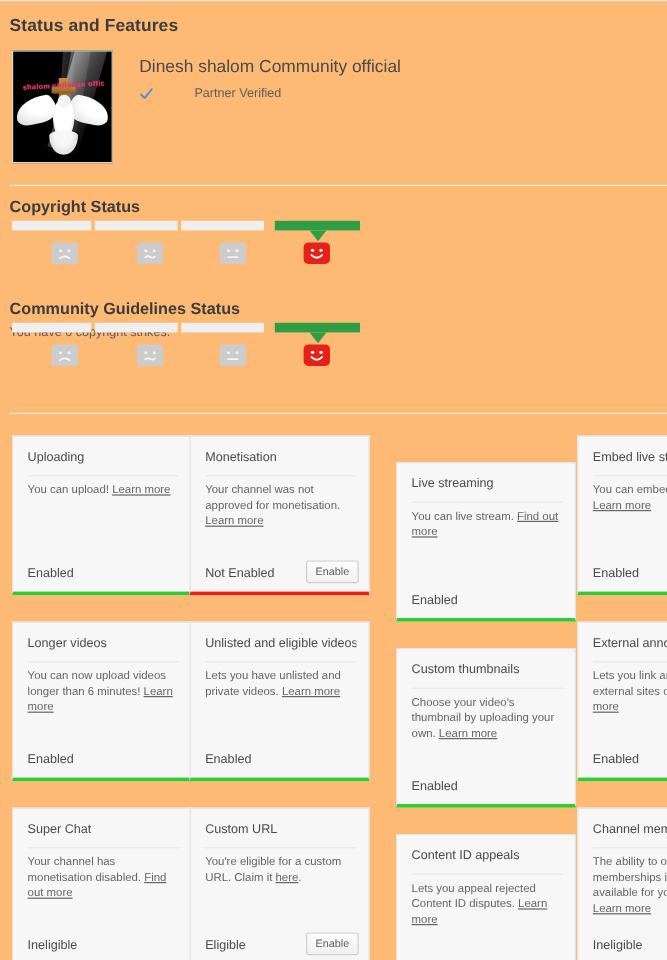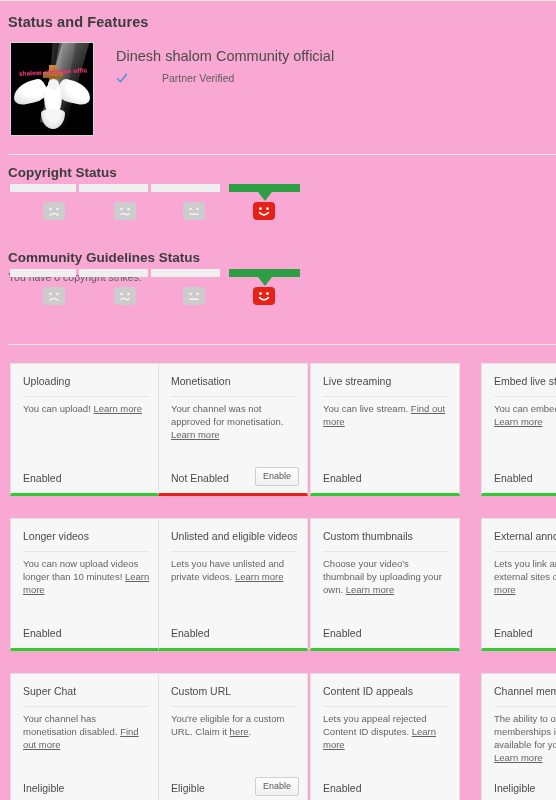--- a/index.html
+++ b/index.html
@@ -8,21 +8,21 @@
     margin: 0;
     padding: 0;
     width: 556px;
     height: 800px;
     overflow: hidden;
     background: #ffffff;
     font-family: "Liberation Sans", "DejaVu Sans", sans-serif;
     color: #333333;
     -webkit-font-smoothing: antialiased;
   }
-  .page { position: relative; width: 556px; height: 800px; background:#f9a8d4; }
+  .page { position: relative; width: 556px; height: 800px; background:#fdba74; }
 
   
   .top-rule {
     position: absolute; top: 0; left: 0; width: 556px; height: 1px;
     background: #e4e4e4;
   }
 
   
   .page-title {
     position: absolute; left: 8px; top: 14px;
@@ -147,21 +147,21 @@
   .card-row { position: relative; height: 155px; }
   .card {
     position: absolute; top: 0;
     width: 150px; height: 133px;
     background: #f7f7f7;
     border: 1px solid #e3e3e3;
     border-bottom: 3px solid #e3e3e3;
   }
   .card.col0 { left: 0px; }
   .card.col1 { left: 148px; }
-  .card.col2 { left: 300px; }
+  .card.col2 { left: 320px; margin-top: 22px; }
   .card.col3 { left: 471px; }
 
   .card.enabled  { border-bottom-color: #30cc30; }
   .card.notenabled { border-bottom-color: #e62117; }
   .card.neutral  { border-bottom-color: #dedede; }
 
   .card-title {
     position: absolute; left: 12px; top: 11px; right: 10px;
     font-size: 10.5px; color: #4a4a4a; white-space: nowrap; overflow: hidden;
   }
@@ -328,21 +328,21 @@
           <div class="card-title">Embed live streams</div>
           <div class="card-hr"></div>
           <div class="card-desc"><span>You can embed live streams. </span><a href="#">Learn more</a><span></span></div>
           <div class="card-status">Enabled</div>
         </div>
       </div>
       <div class="card-row">
         <div class="card col0 enabled">
           <div class="card-title">Longer videos</div>
           <div class="card-hr"></div>
-          <div class="card-desc"><span>You can now upload videos longer than 10 minutes! </span><a href="#">Learn more</a><span></span></div>
+          <div class="card-desc"><span>You can now upload videos longer than 6 minutes! </span><a href="#">Learn more</a><span></span></div>
           <div class="card-status">Enabled</div>
         </div>
         <div class="card col1 enabled">
           <div class="card-title">Unlisted and eligible videos</div>
           <div class="card-hr"></div>
           <div class="card-desc"><span>Lets you have unlisted and private videos. </span><a href="#">Learn more</a><span></span></div>
           <div class="card-status">Enabled</div>
         </div>
         <div class="card col2 enabled">
           <div class="card-title">Custom thumbnails</div>

